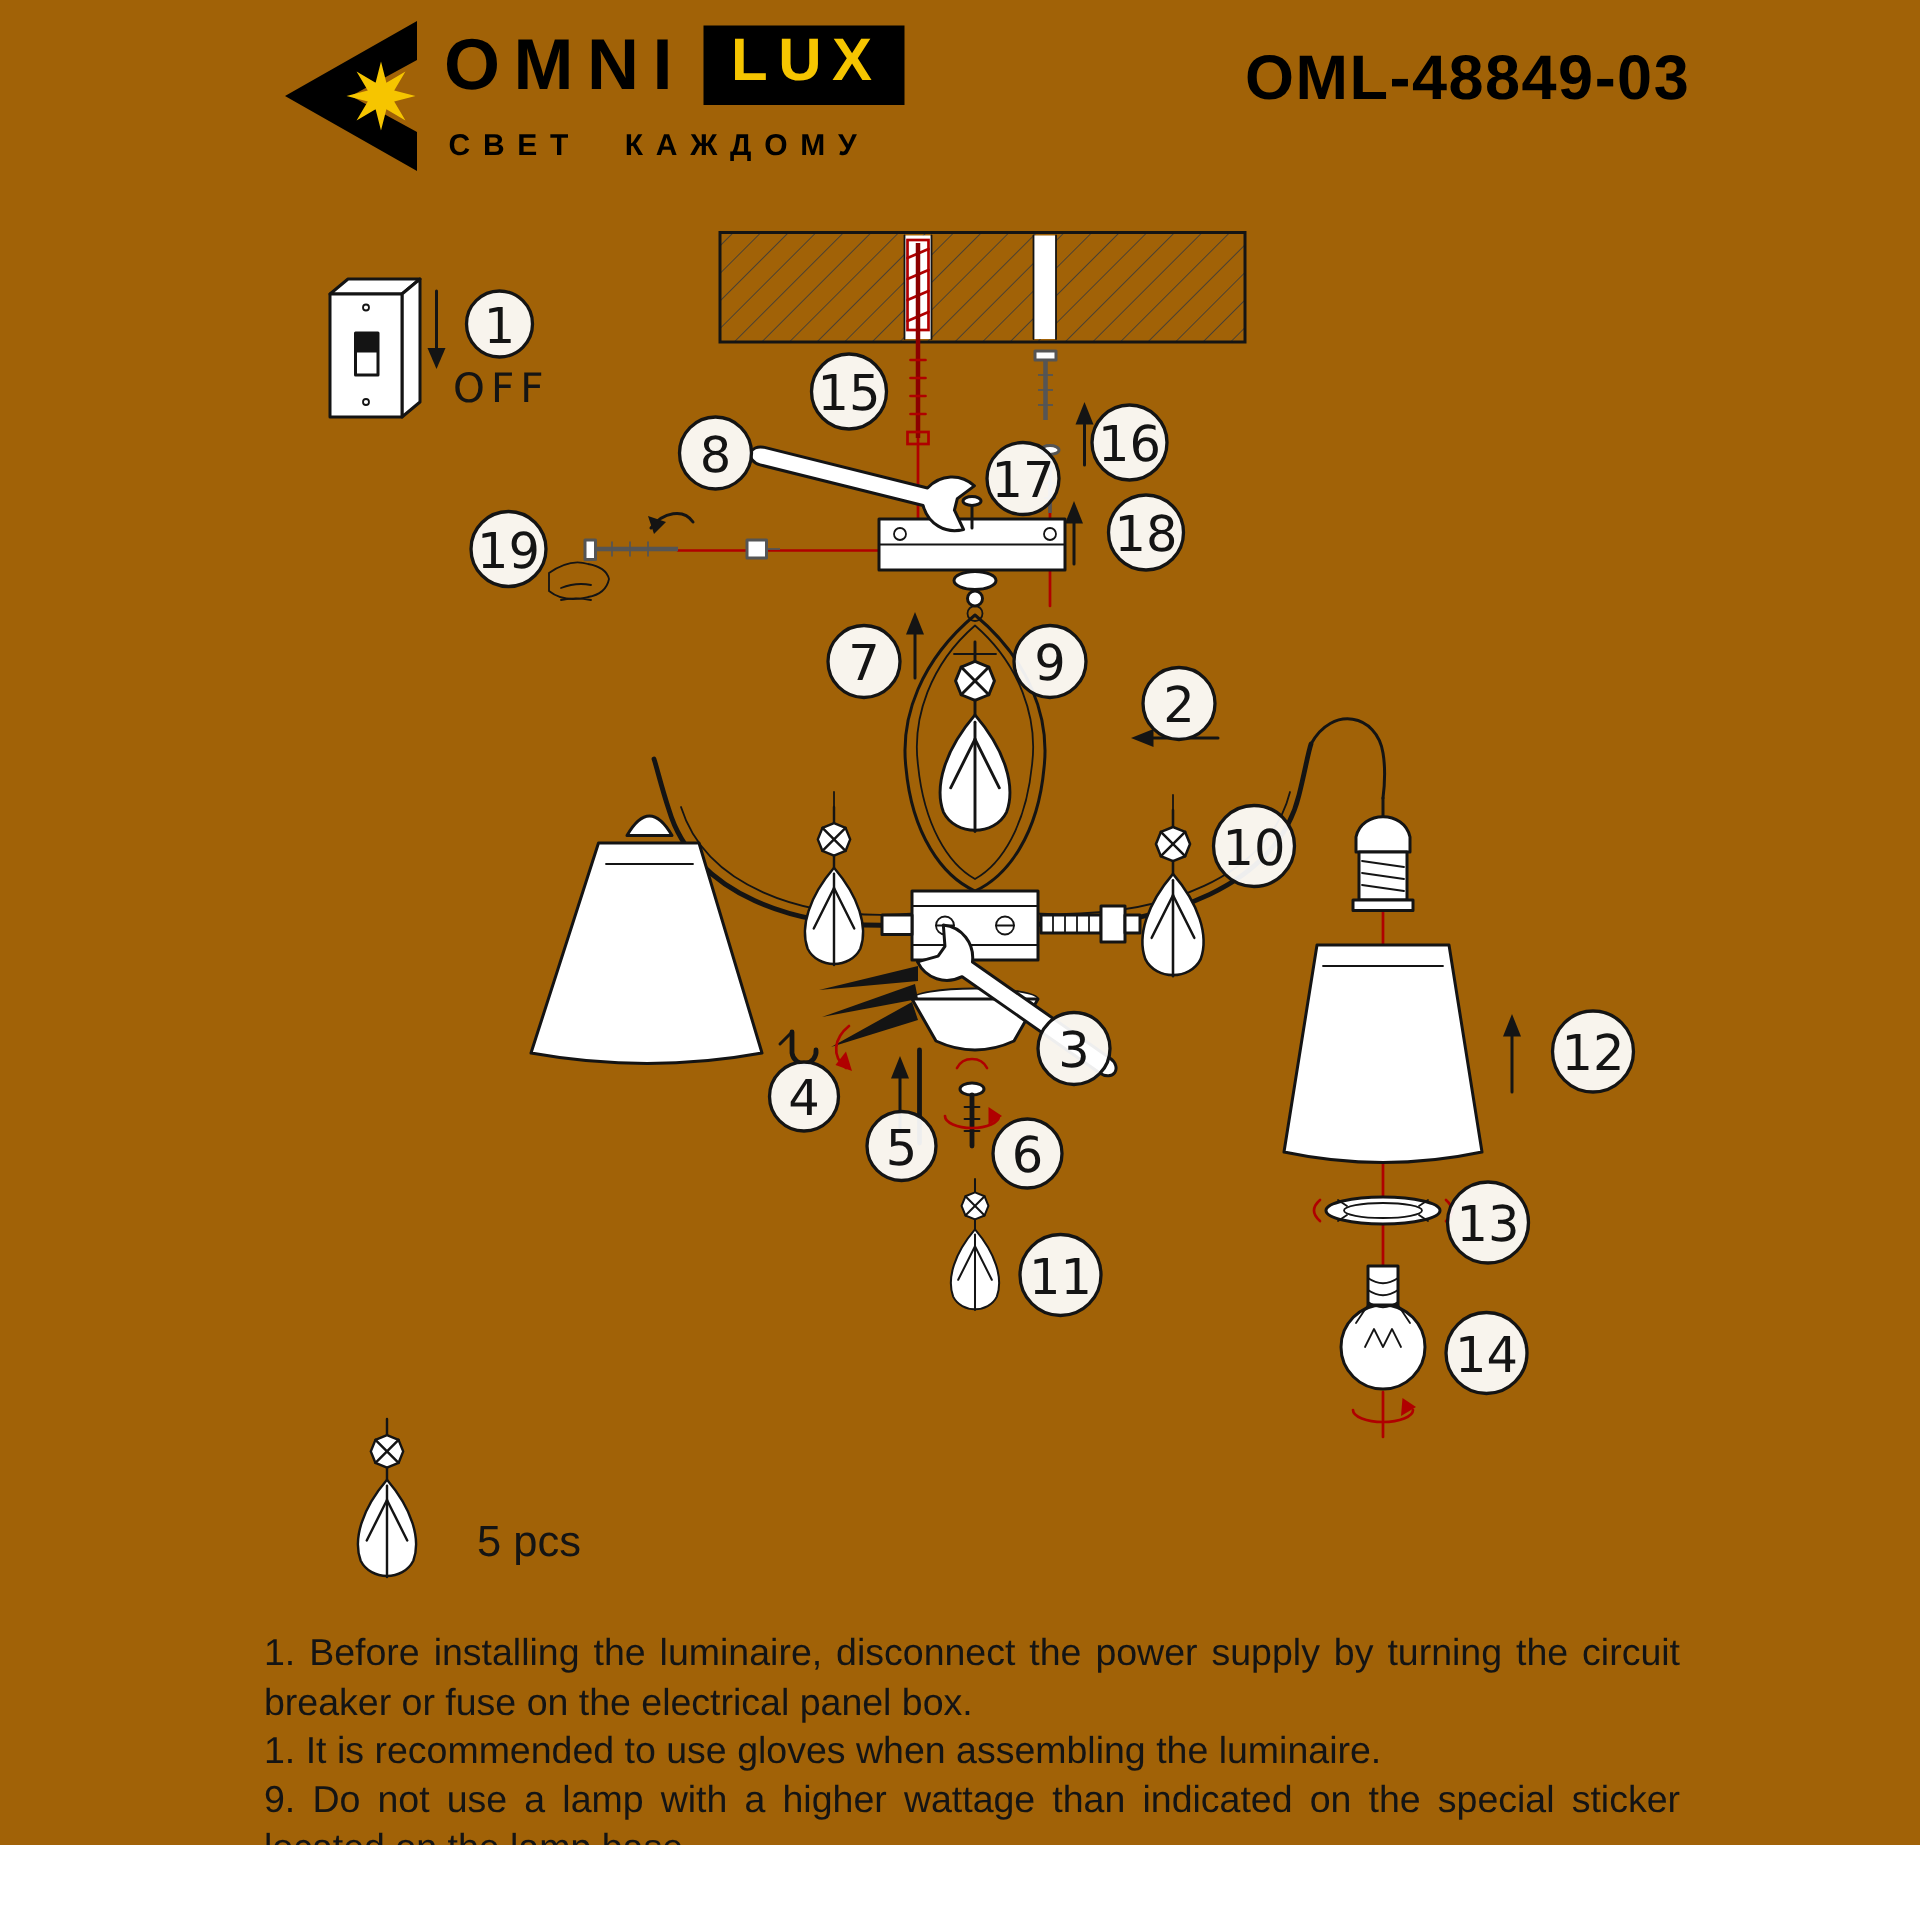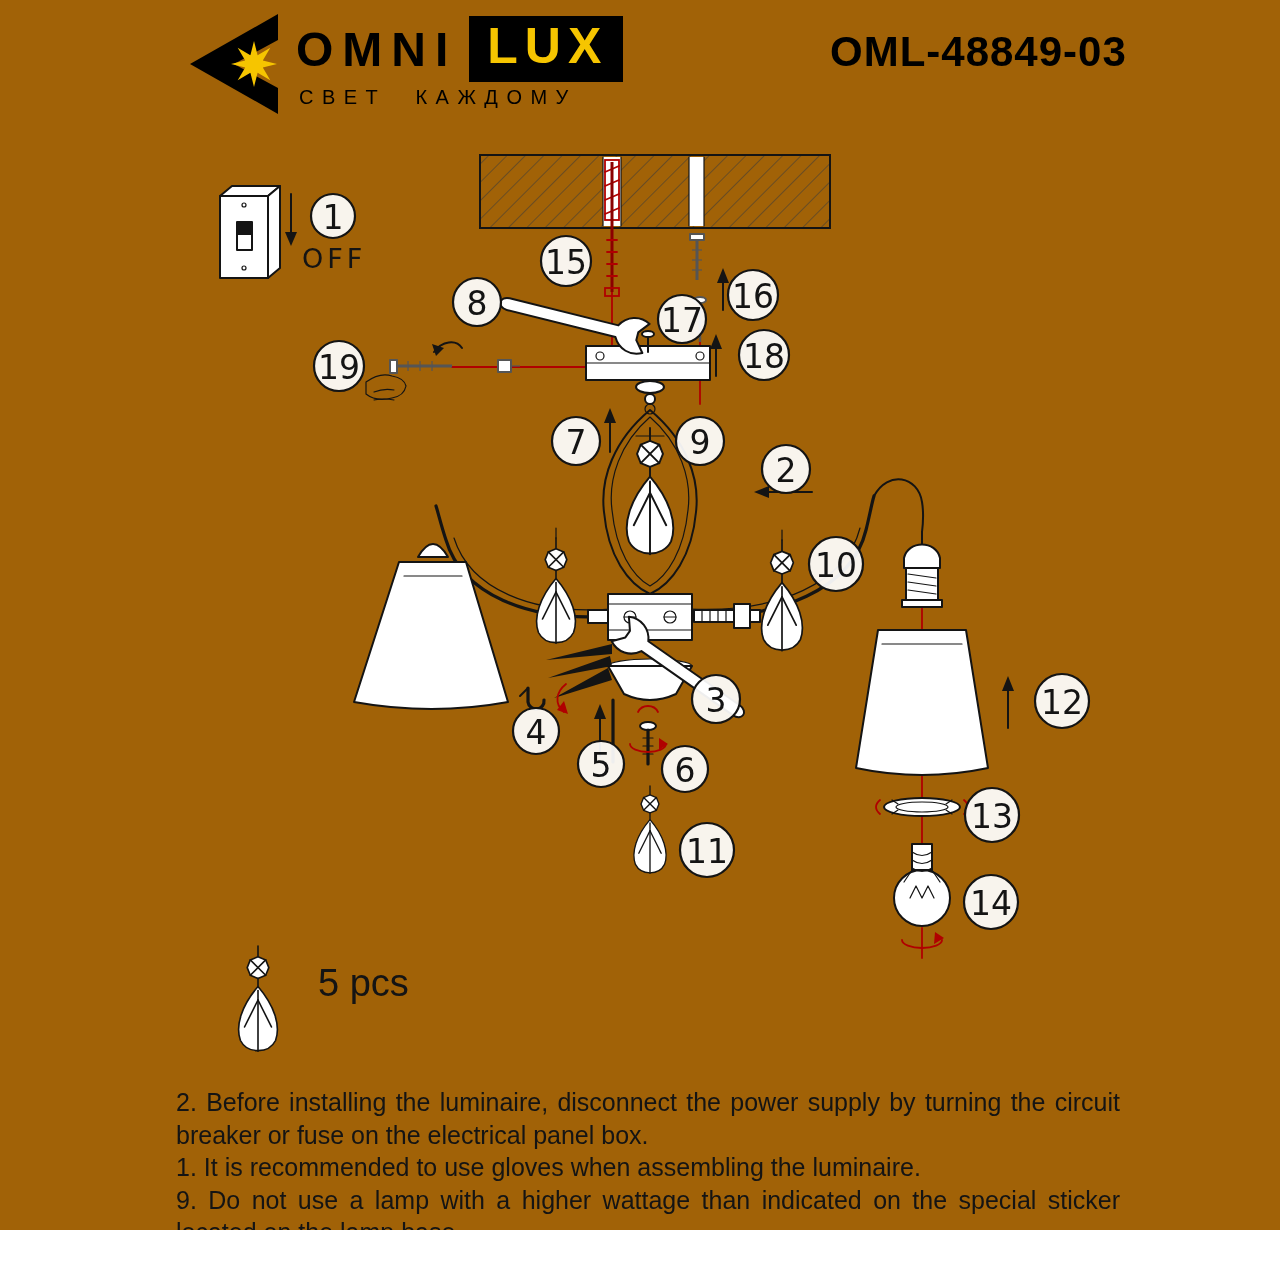--- a/index.html
+++ b/index.html
@@ -18,27 +18,27 @@
   .callout-circle{fill:#fff;fill-opacity:.93;stroke:var(--ink,#111);stroke-width:2.2}
   .callout-num{font:400 33px "DejaVu Sans",sans-serif;fill:var(--ink,#111);
                text-anchor:middle;dominant-baseline:central}
   .off-label{font:400 27px "DejaVu Sans",sans-serif;letter-spacing:4px;fill:var(--ink,#111)}
   .star{fill:var(--brand-yellow,#f6c500)}
   .logo-black{fill:#000}
   
   .logo-mark{position:absolute;left:182px;top:10px}
   .brand-row{position:absolute;left:296px;top:16px;display:flex;align-items:center;gap:12px}
   .brand-omni{font-size:48px;font-weight:700;letter-spacing:9px;color:#000}
-  .lux-badge{background:#000;color:var(--brand-yellow,#f6c500);font-size:50px;font-weight:700;
+  .lux-badge{background:#000;color:var(--brand-yellow,#f6c500);font-size:40px;font-weight:700;
              letter-spacing:7px;padding:1px 15px 7px 18px}
-  .tagline{position:absolute;left:299px;top:86px;font-size:20px;font-weight:400;
+  .tagline{position:absolute;left:299px;top:86px;font-size:20px;font-weight:700;
            letter-spacing:8.5px;word-spacing:15px;color:#000}
   .model{position:absolute;left:830px;top:28px;font-size:42px;font-weight:700;letter-spacing:1px;color:#000}
   
-  .pcs-label{position:absolute;left:318px;top:962px;font-size:38px}
+  .pcs-label{position:absolute;left:318px;top:1012px;font-size:29px}
   .instructions{position:absolute;left:176px;top:1086px;width:944px;font-size:25px;
                 line-height:32.5px;text-align:justify}
   .instructions p{margin:0}
 </style>
 </head>
 <body>
 
 <div class="page">
 
   <svg class="logo-mark" width="104" height="108" viewBox="0 0 104 108">
@@ -400,18 +400,18 @@
     </g>
     <g>
       <circle cx="991" cy="902" r="27" class="callout-circle"></circle>
       <text x="991" y="903" class="callout-num">14</text>
     </g>
   </svg>
 
   <div class="pcs-label">5 pcs</div>
 
   <footer class="instructions">
-    <p>2. Before installing the luminaire, disconnect the power supply by turning the circuit breaker or fuse on the electrical panel box.</p>
+    <p>1. Before installing the luminaire, disconnect the power supply by turning the circuit breaker or fuse on the electrical panel box.</p>
     <p>1. It is recommended to use gloves when assembling the luminaire.</p>
     <p>9. Do not use a lamp with a higher wattage than indicated on the special sticker located on the lamp base.</p>
   </footer>
 
 </div>
 
 </body></html>

